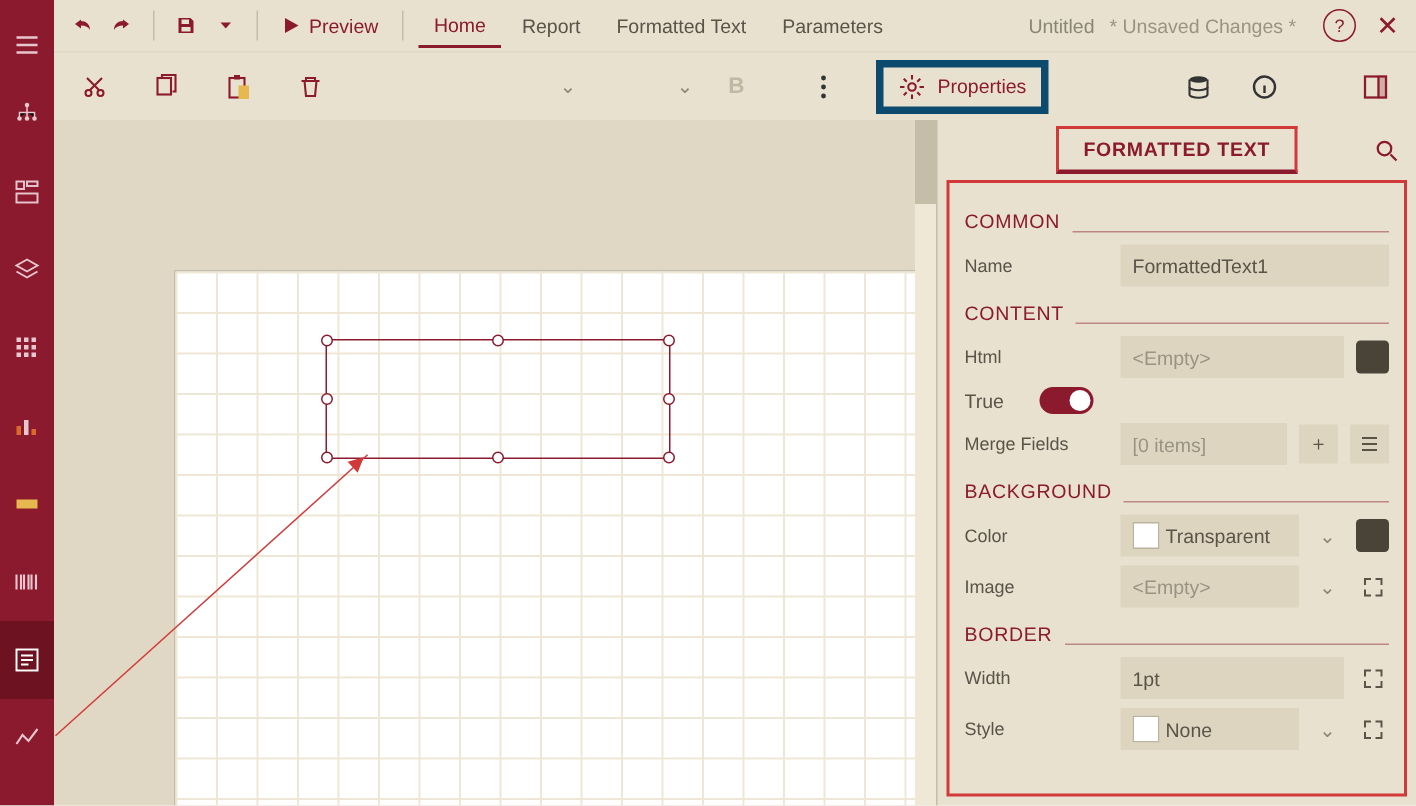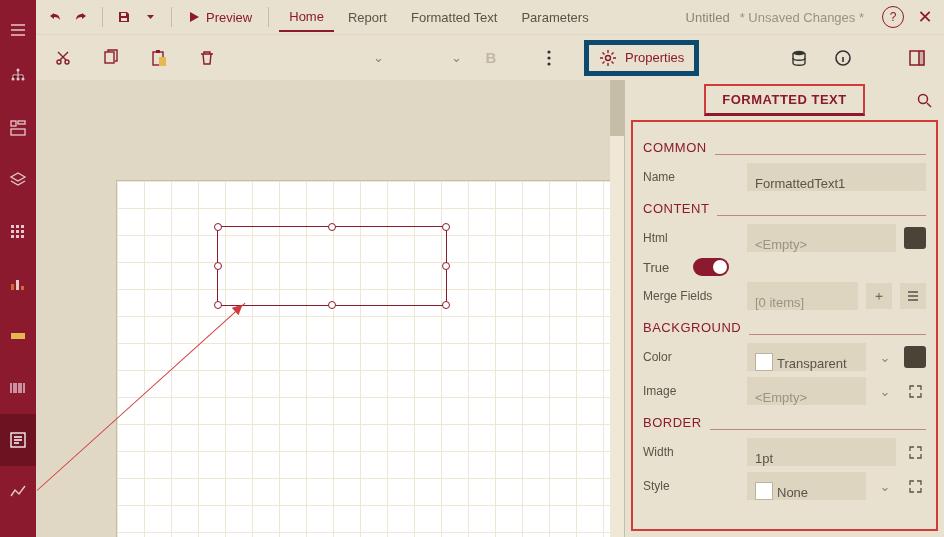--- a/index.html
+++ b/index.html
@@ -63,21 +63,21 @@
 
 .panel{width:320px;background:var(--beige);border-left:1px solid var(--panel-border);display:flex;flex-direction:column;overflow:hidden}
 .panel-tabbar{height:40px;display:flex;align-items:center;justify-content:center;position:relative}
 .panel-tab{padding:6px 16px;color:var(--brand);font-weight:600;letter-spacing:.5px;border:2px solid #d23a3a;border-bottom:3px solid var(--brand);outline:none}
 .panel-search{position:absolute;right:12px;color:var(--brand);cursor:pointer}
 .panel-body{border:2px solid #d23a3a;margin:0 6px 6px 6px;padding:8px 10px;flex:1;overflow:auto}
 .section-hd{display:flex;align-items:flex-end;gap:8px;color:var(--brand);font-size:12px;letter-spacing:.5px;margin:10px 0 8px 0}
 .section-hd .rule{flex:1;height:1px;background:var(--brand);opacity:.45}
 .row{display:flex;align-items:center;gap:8px;margin:6px 0}
 .row label{flex:0 0 96px;color:var(--text);font-size:12px}
-.field{flex:1;height:28px;background:#ded5c0;border:none;padding:0 8px;color:var(--text);display:flex;align-items:flex-end}
+.field{flex:1;height:28px;background:#ded5c0;border:none;padding:0 8px;color:var(--text);display:flex;align-items:center}
 .placeholder{color:#9a9382}
 .sq-btn{width:22px;height:22px;background:#4a4438;border-radius:3px;cursor:pointer}
 .chev-btn{width:22px;height:28px;display:flex;align-items:center;justify-content:center;color:var(--muted);cursor:pointer}
 .mini-btn{width:26px;height:26px;display:flex;align-items:center;justify-content:center;color:var(--text);cursor:pointer;background:#ded5c0}
 .toggle{width:36px;height:18px;background:var(--brand);border-radius:9px;position:relative;cursor:pointer}
 .toggle .knob{position:absolute;right:2px;top:2px;width:14px;height:14px;background:#fff;border-radius:50%}
 .swatch{width:18px;height:18px;border:1px solid #bcb39c;background:#fff;margin-right:4px}
 .expand-btn{width:22px;height:22px;display:flex;align-items:center;justify-content:center;cursor:pointer;color:var(--text)}
 svg{display:block}
 </style>

